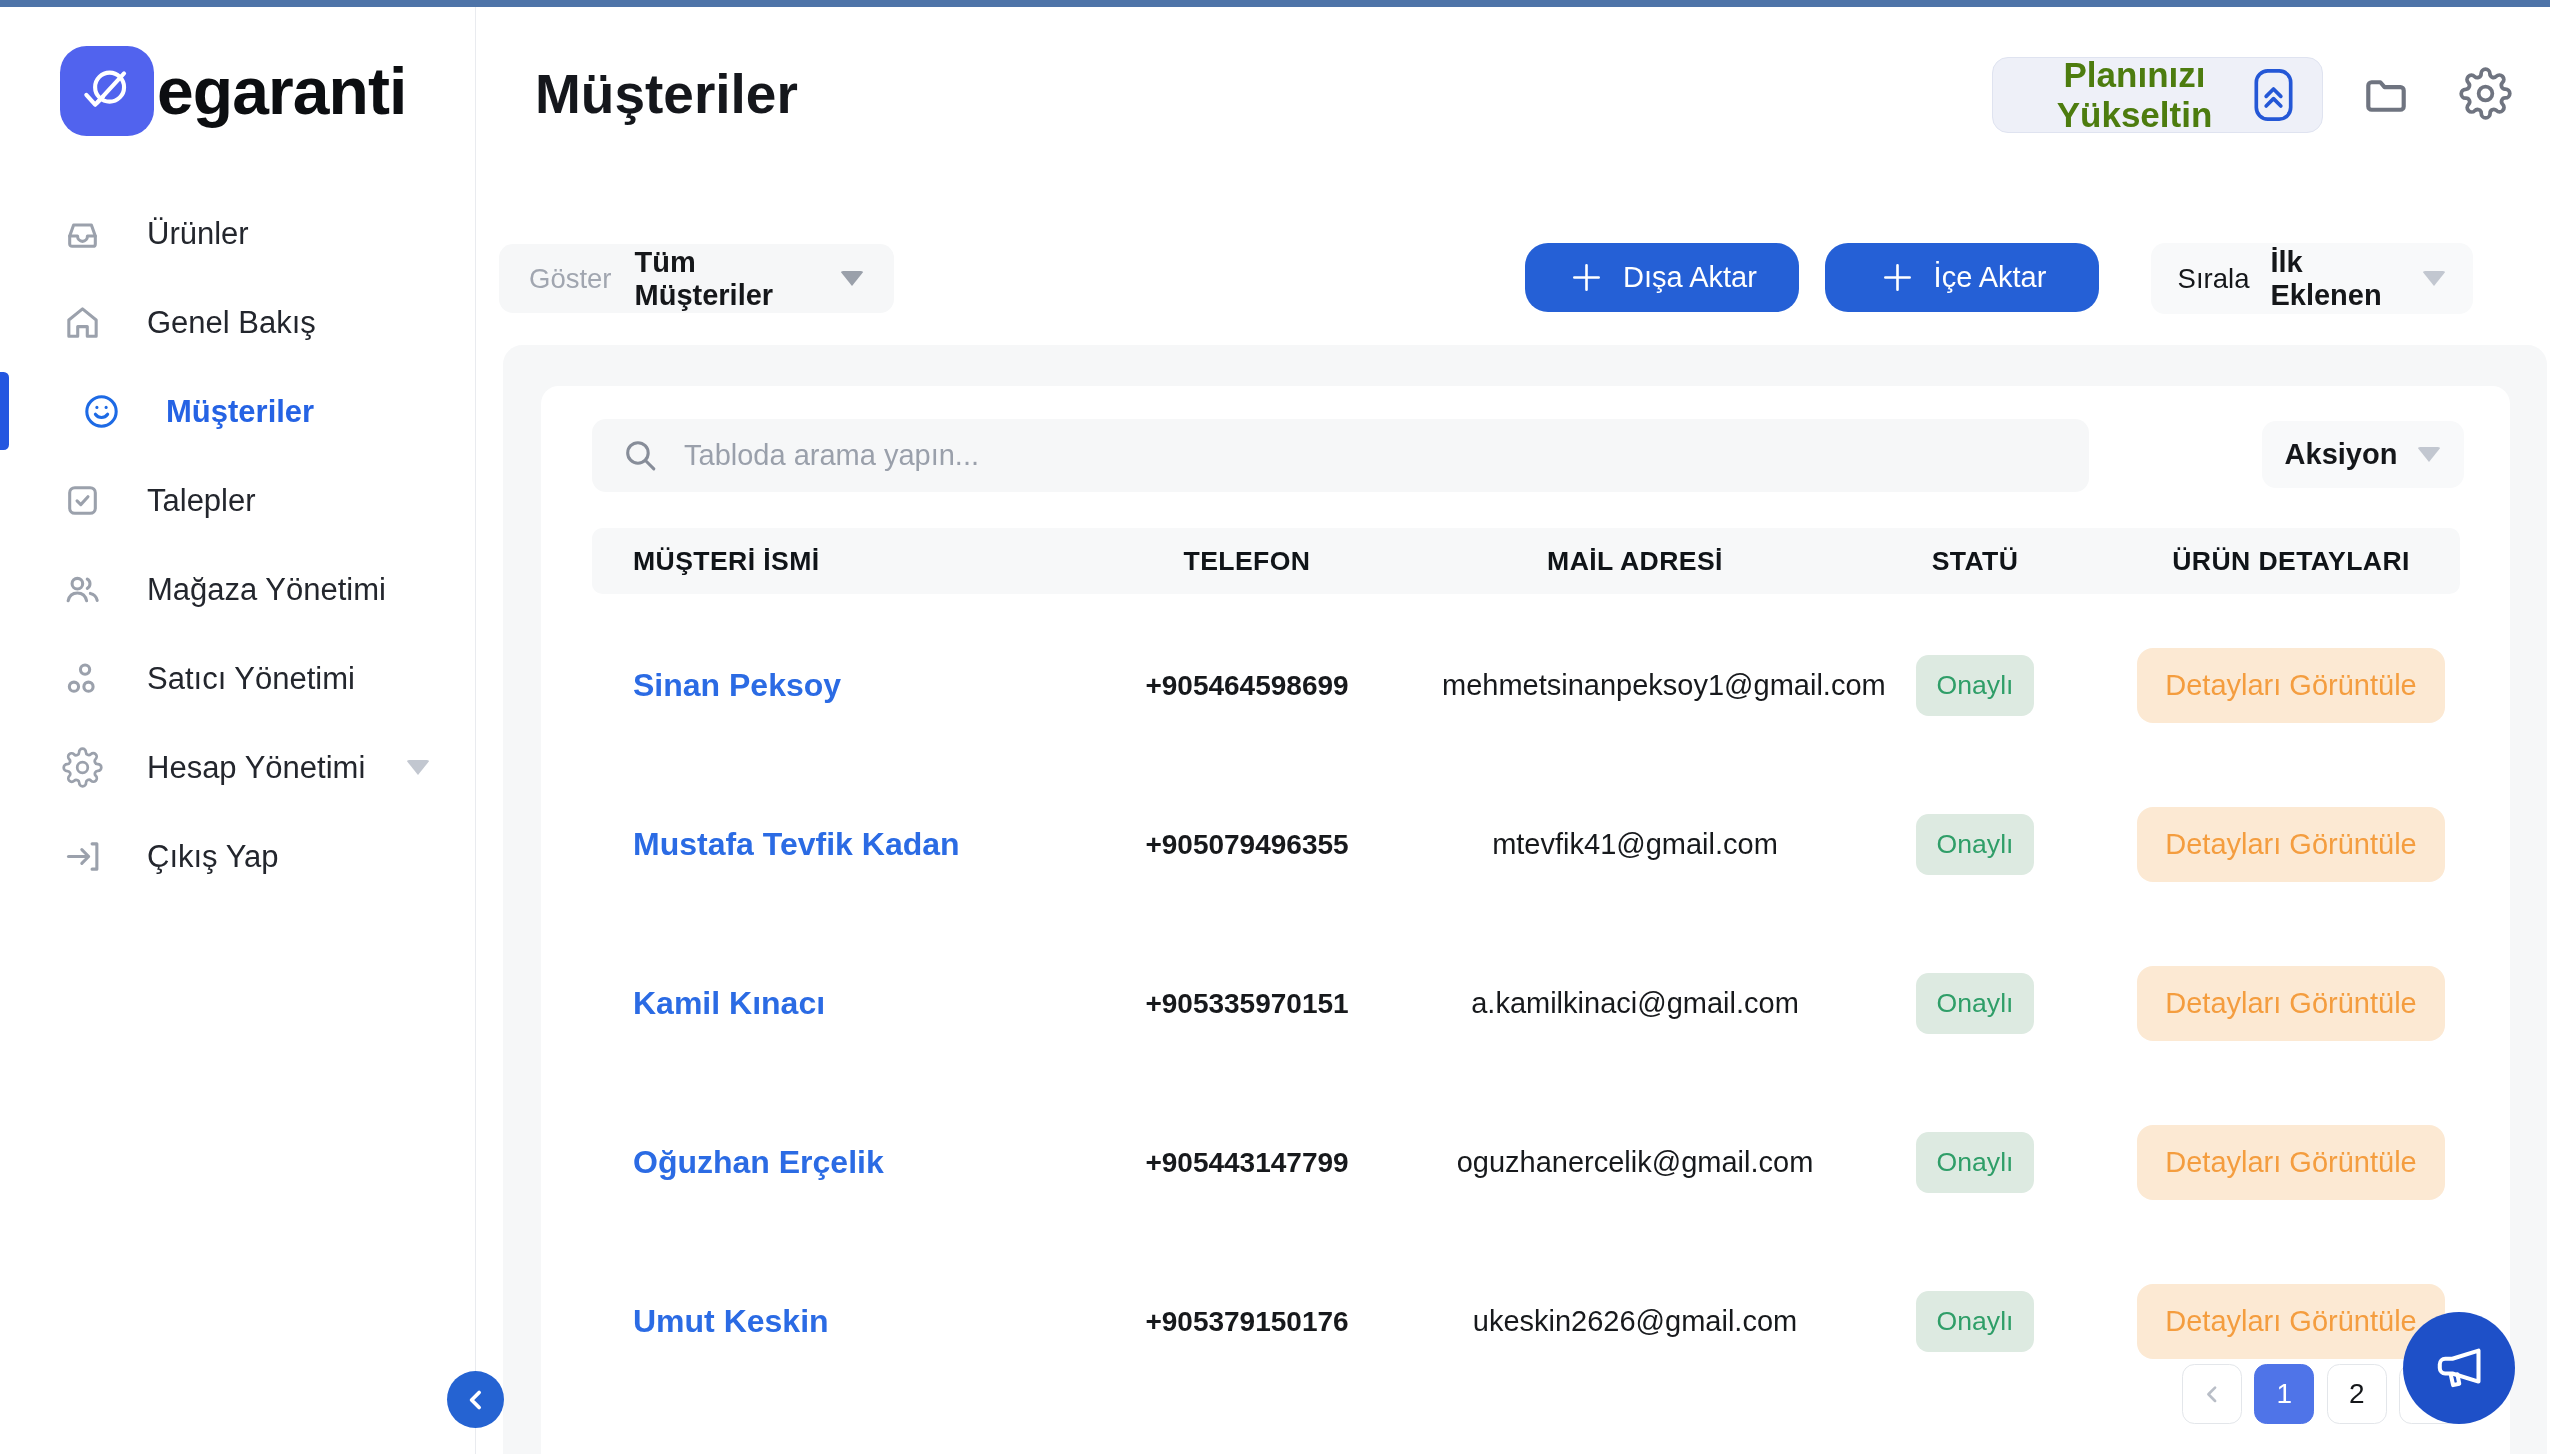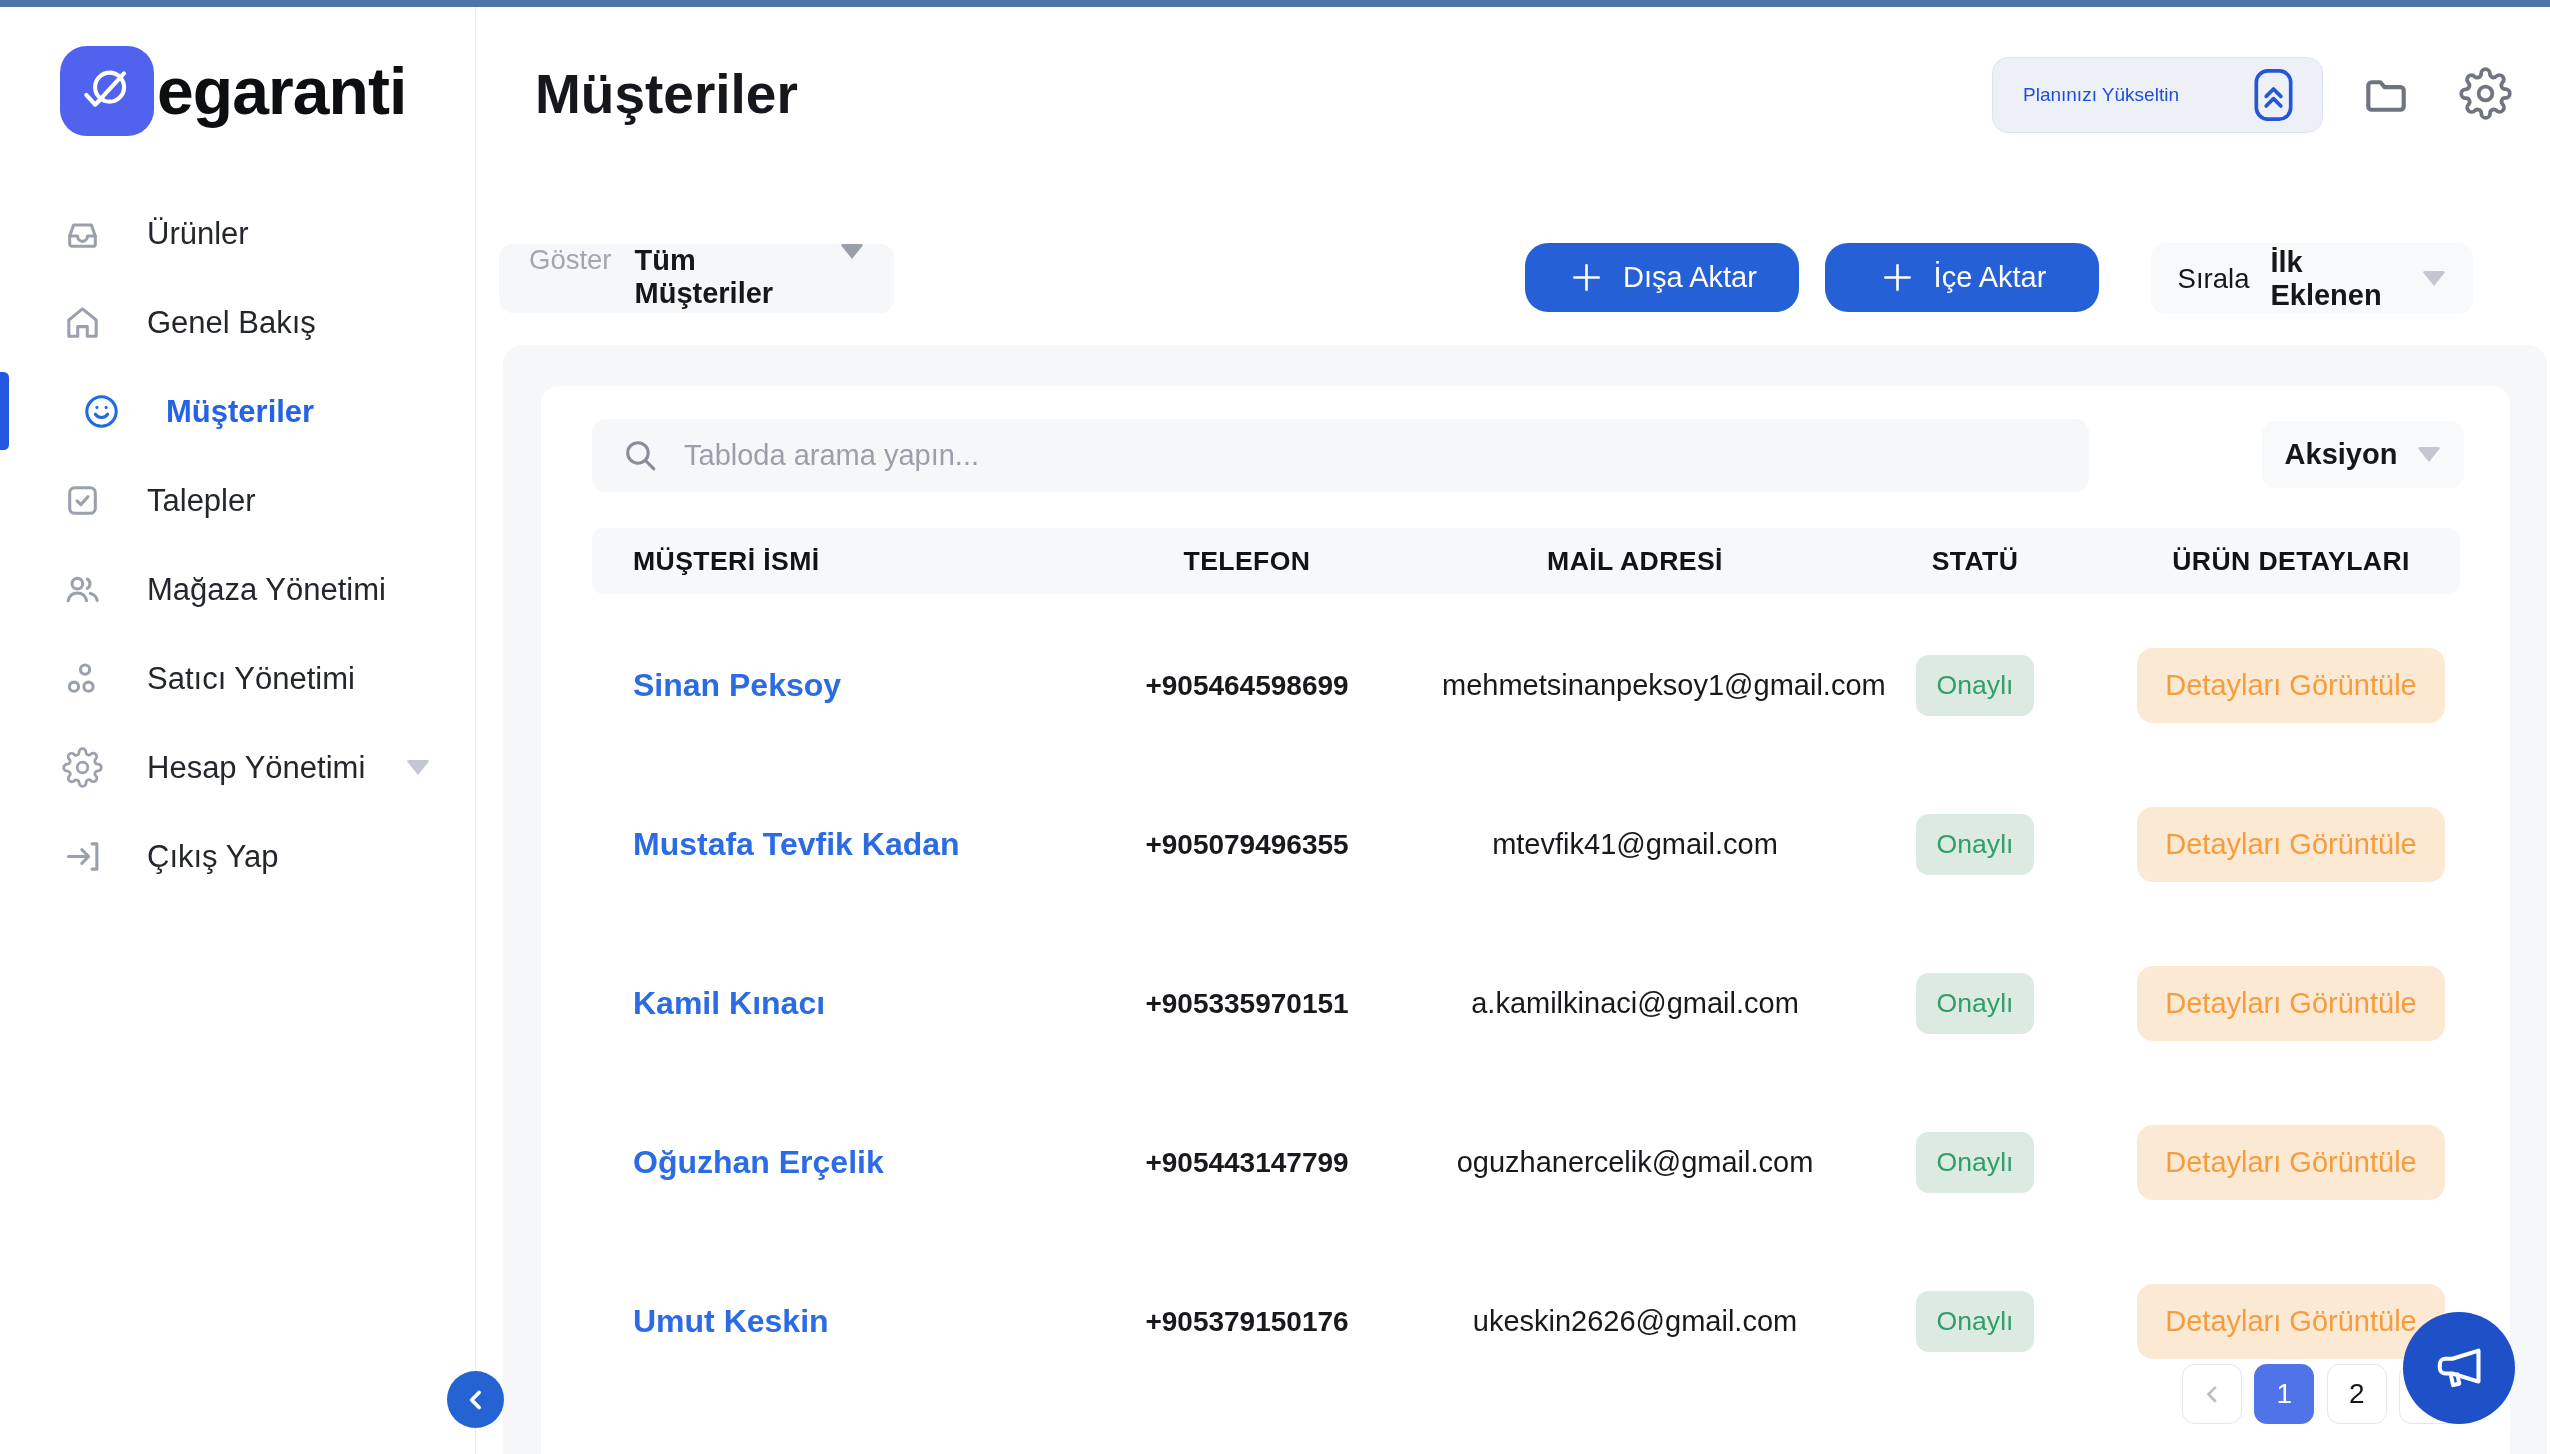--- a/index.html
+++ b/index.html
@@ -45,28 +45,28 @@
   
   .main { position:absolute; left:477px; top:7px; width:2073px; height:1447px; }
   .page-title { position:absolute; left:58px; top:55px; font-size:55px; font-weight:700; color:#15171c; }
 
   .upgrade-btn {
     position:absolute; left:1515px; top:50px; width:331px; height:76px;
     background:#eef0f8; border:1.8px solid #dfe3f0; border-radius:16px;
     display:flex; align-items:center; justify-content:space-between;
     padding:0 21px 0 30px; cursor:pointer;
   }
-  .upgrade-label { color:#1d4ed8; font-size:19px; font-weight:400; }
+  .upgrade-label { color:#4d7c0f; font-size:35px; font-weight:700; }
   .folder-btn { position:absolute; left:1884px; top:64px; width:50px; height:50px; color:#6f7480; cursor:pointer; }
   .gear-btn   { position:absolute; left:1982px; top:60px; width:53px; height:53px; color:#6f7480; cursor:pointer; }
 
   
   .show-select {
     position:absolute; left:22px; top:237px; width:395px; height:69px;
-    background:#f6f7f8; border-radius:14px; display:flex; align-items:flex-start; gap:23px;
+    background:#f6f7f8; border-radius:14px; display:flex; align-items:center; gap:23px;
     padding:0 30px; cursor:pointer;
   }
   .show-label { color:#a1a6b0; font-size:27.5px; }
   .show-value { color:#15171a; font-size:29px; font-weight:600; flex:1; }
   .blue-btn {
     position:absolute; top:236px; height:69px; border:none; border-radius:23px;
     background:#2560d6; color:#ffffff; display:flex; align-items:center; justify-content:center;
     gap:17px; font-size:29px; font-weight:500; cursor:pointer;
     font-family:"Liberation Sans","DejaVu Sans",sans-serif;
   }

